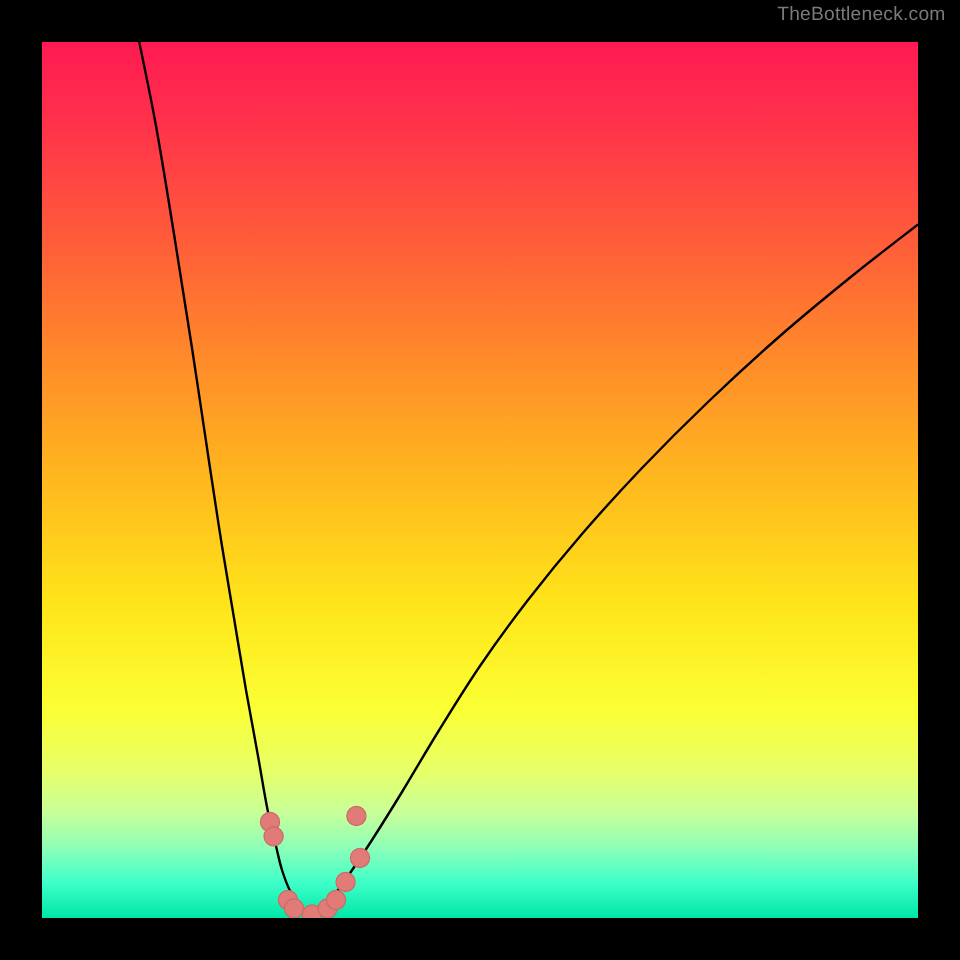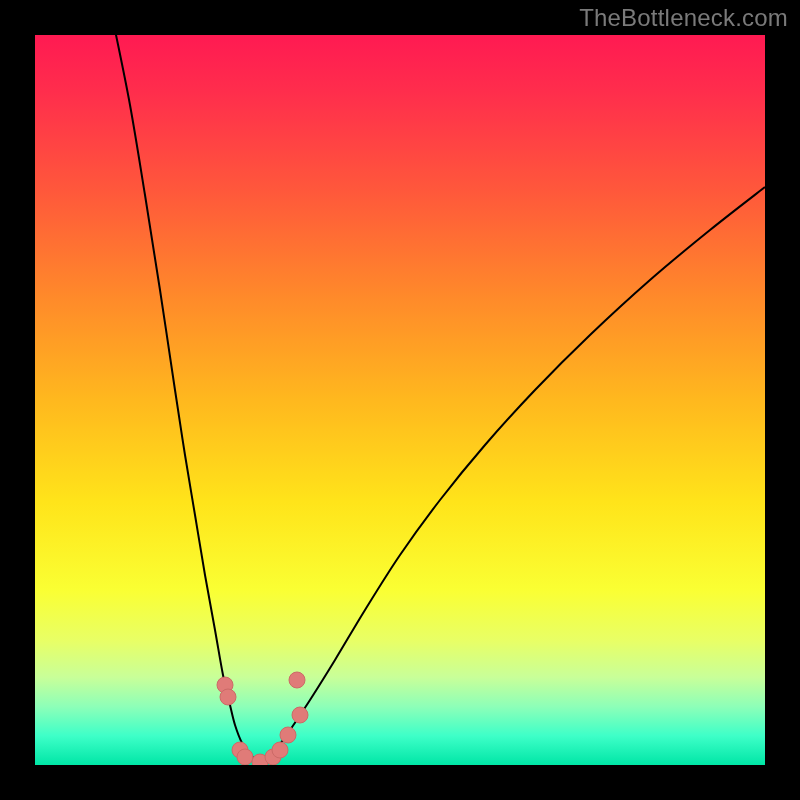--- a/index.html
+++ b/index.html
@@ -44,21 +44,21 @@
       #8dffb8 92%,
       #3effc8 96%,
       #00e6a6 100%
     );
   }
   .watermark {
     position: absolute;
     top: 4px;
     right: 12px;
     color: #7a7a7a;
-    font-size: 24px;
+    font-size: 16px;
     letter-spacing: 0.2px;
     font-weight: 500;
     user-select: none;
   }
   svg.curves {
     position: absolute;
     inset: 0;
     width: 730px;
     height: 730px;
   }

